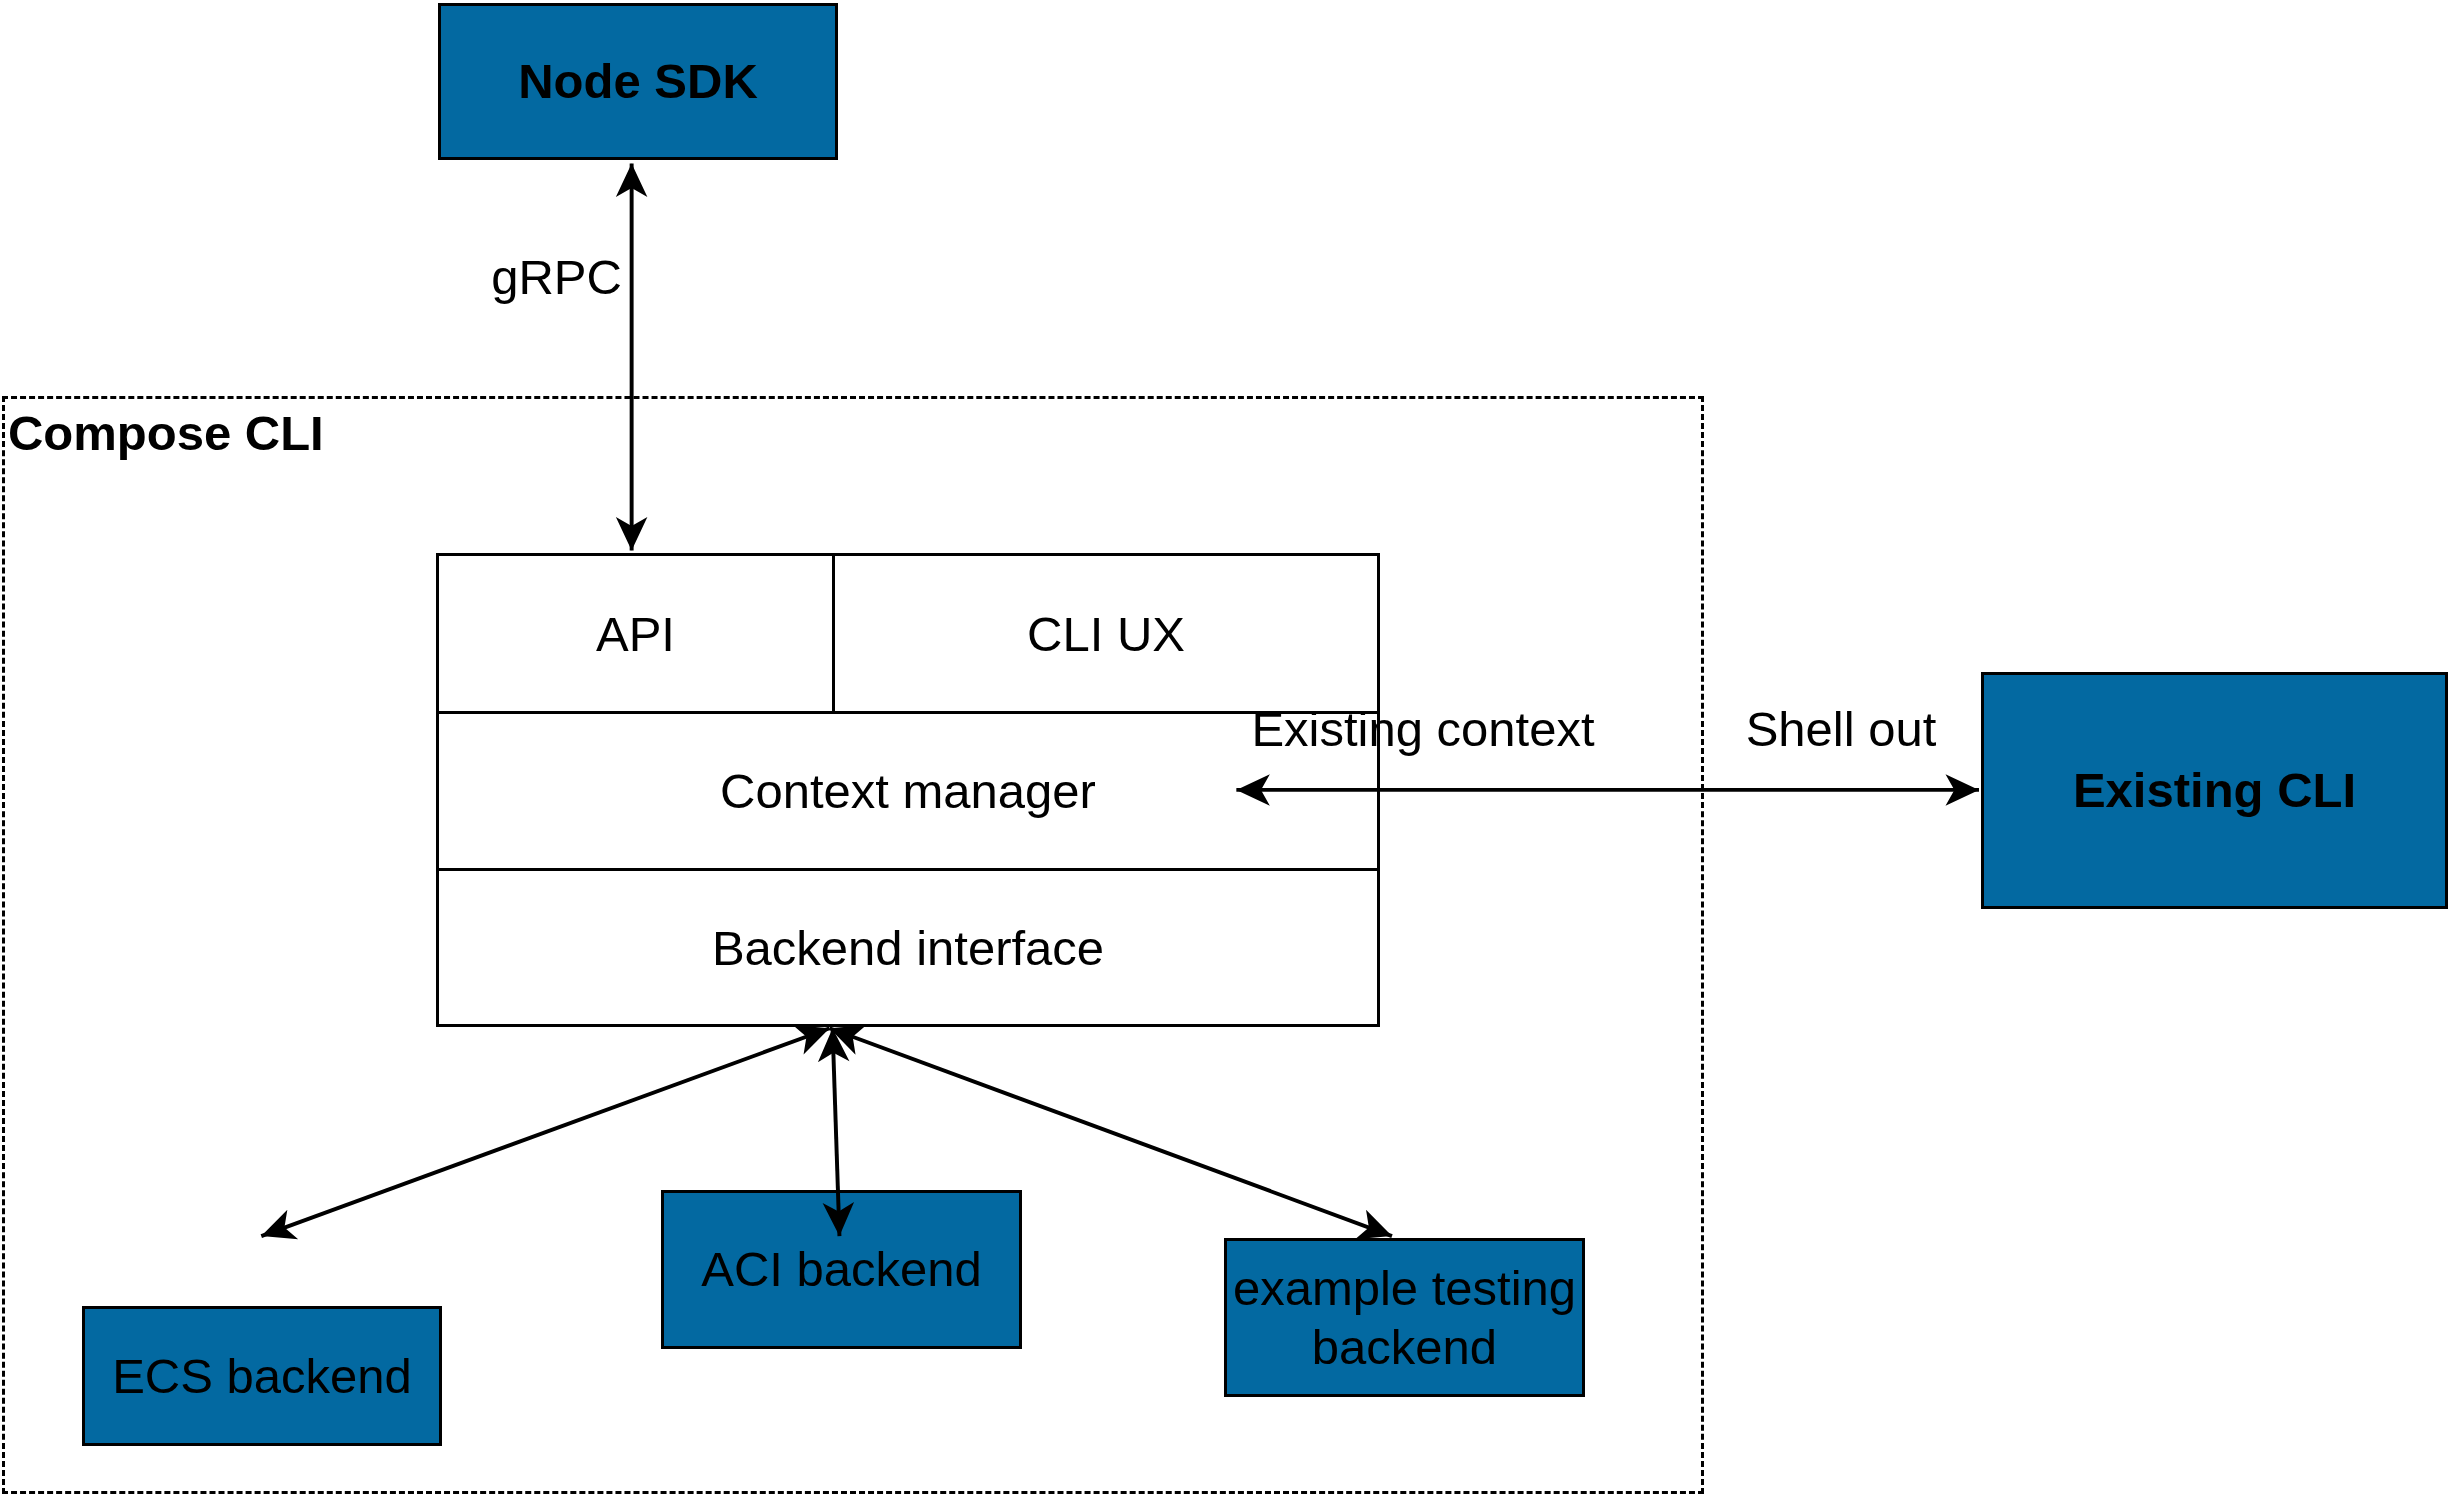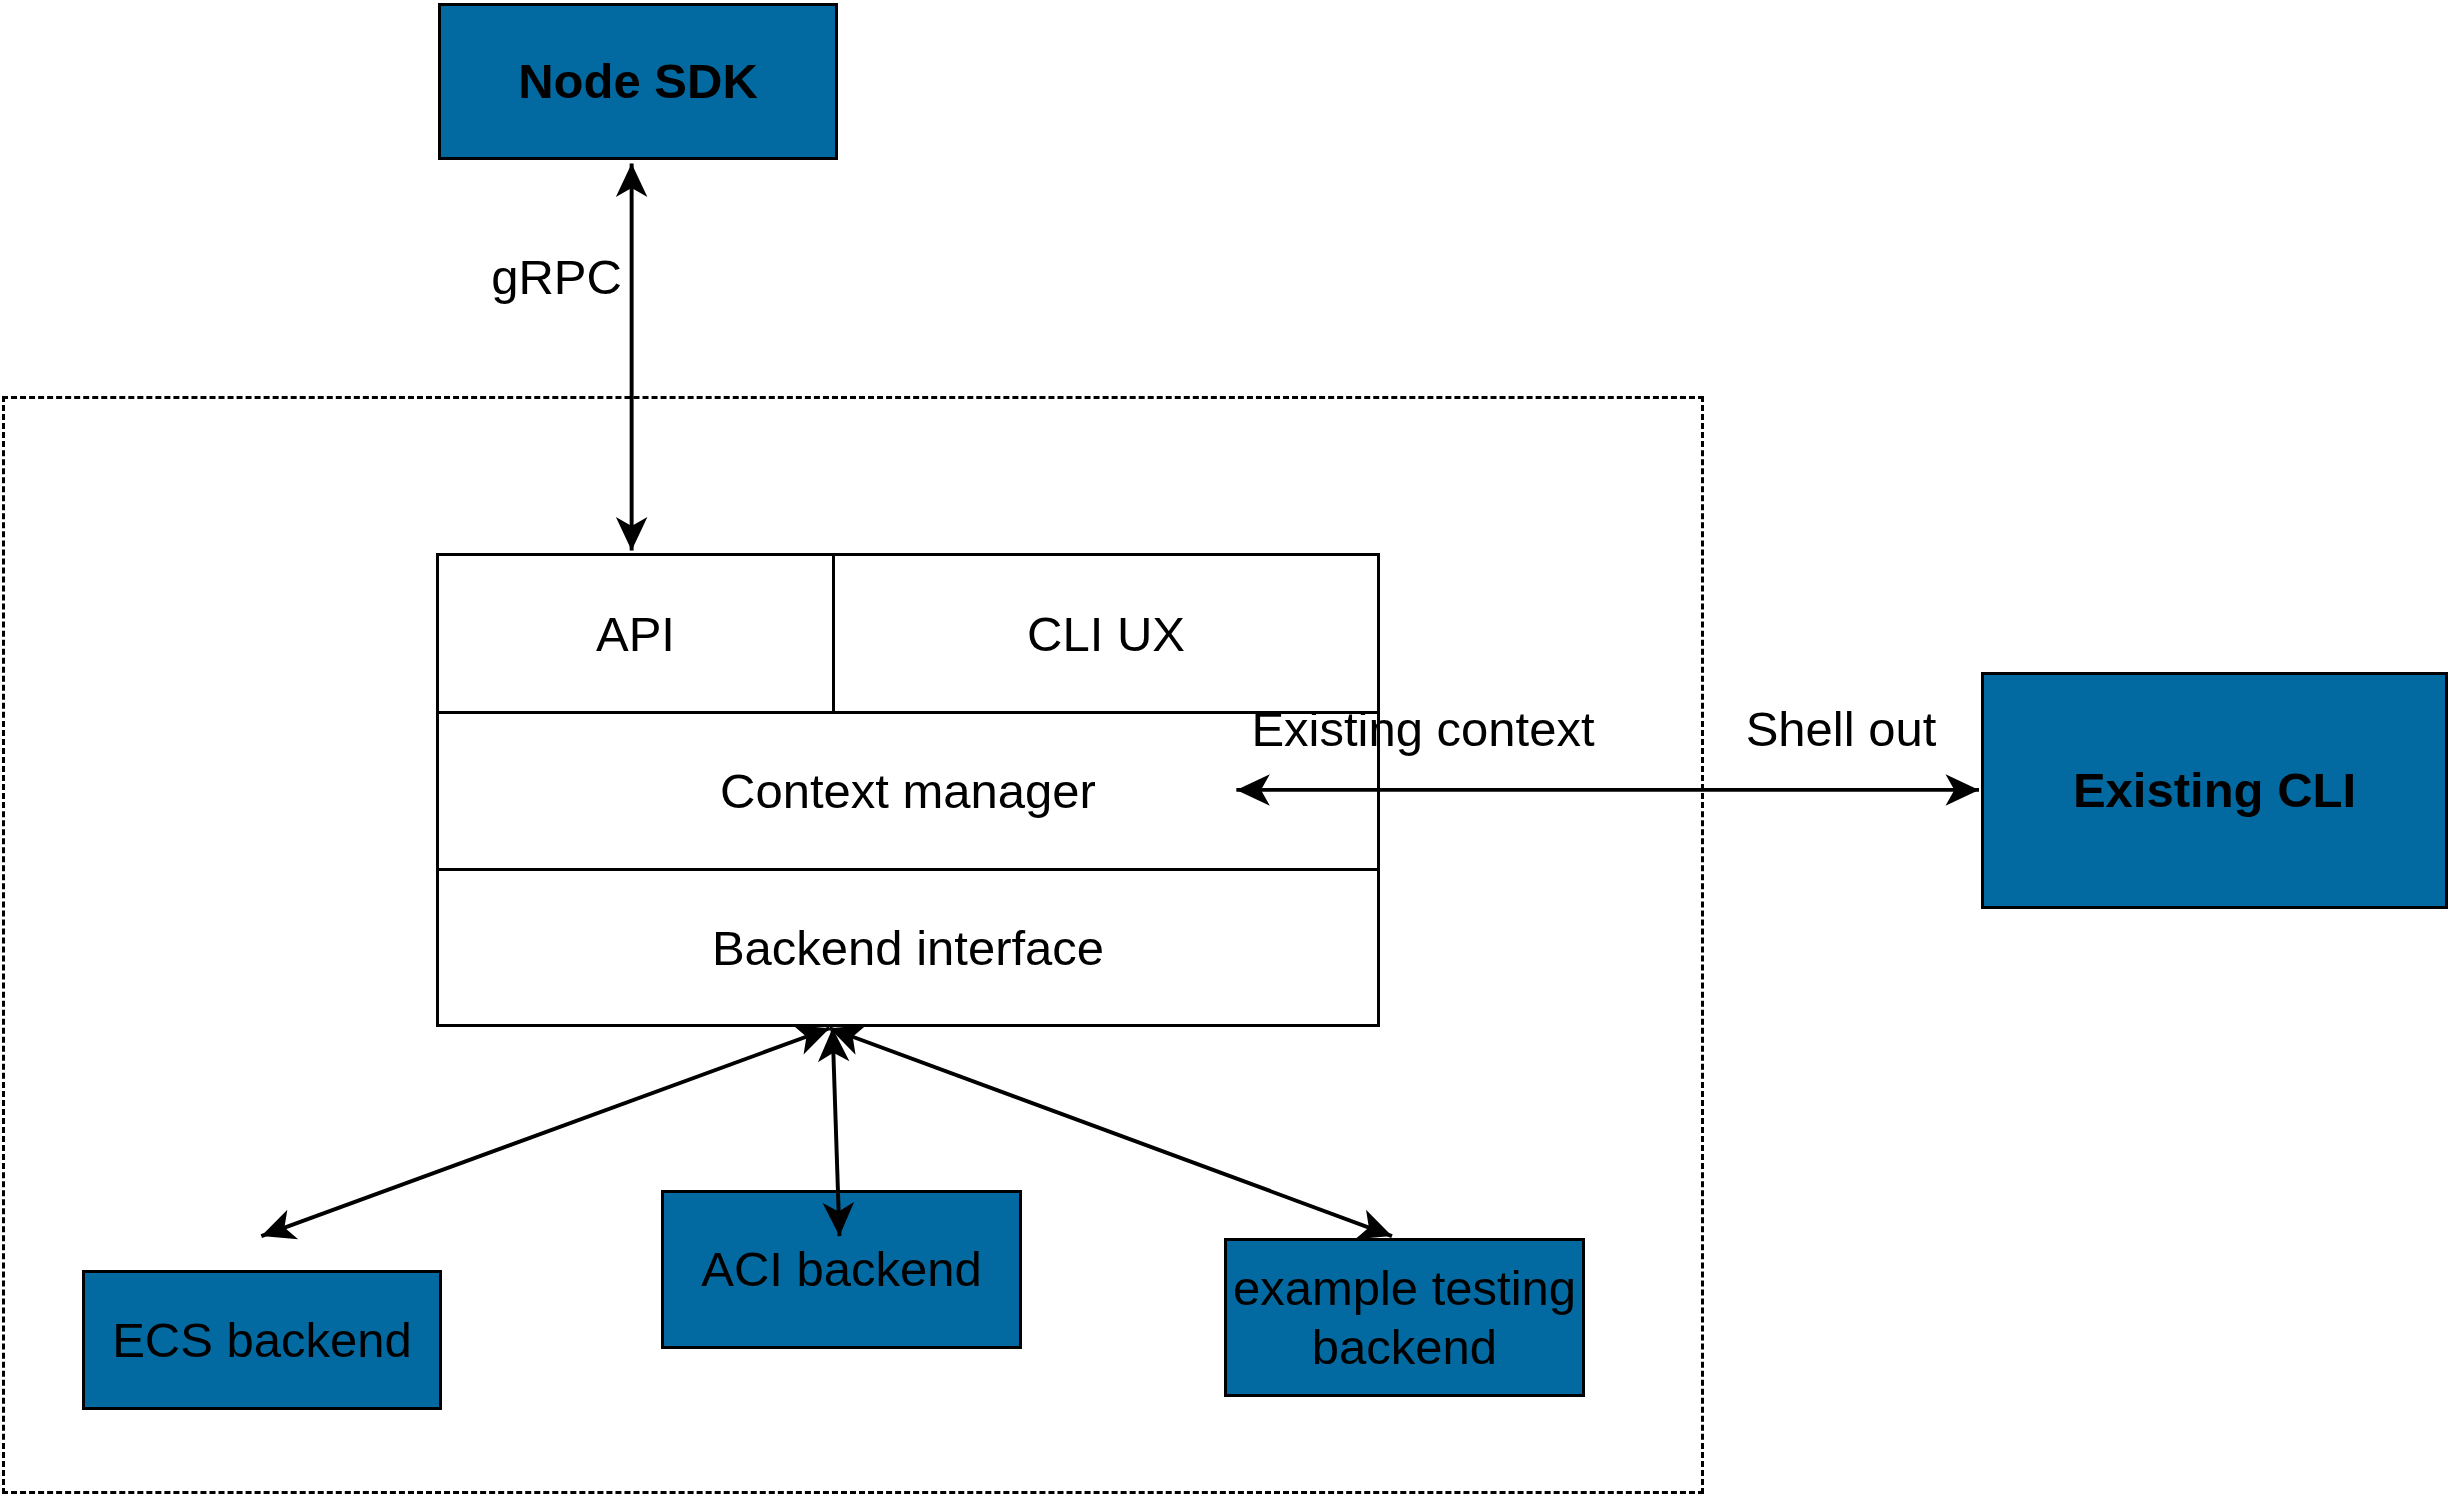--- a/index.html
+++ b/index.html
@@ -90,21 +90,21 @@
     flex: 1;
     display: flex;
     align-items: center;
     justify-content: center;
     font-size: 49px;
   }
 
   
   .node-sdk      { left: 438px;  top: 3px;    width: 400px; height: 157px; }
   .existing-cli  { left: 1981px; top: 672px;  width: 467px; height: 237px; }
-  .ecs-backend   { left: 82px;   top: 1270px; width: 360px; height: 140px; }
+  .ecs-backend   { left: 82px;   top: 1306px; width: 360px; height: 140px; }
   .aci-backend   { left: 661px;  top: 1190px; width: 361px; height: 159px; }
   .example-backend { left: 1224px; top: 1238px; width: 361px; height: 159px; padding: 7px 2px; }
 
   
   .edge-label {
     position: absolute;
     font-size: 49px;
     line-height: 51px;
     text-align: center;
     white-space: nowrap;
@@ -120,20 +120,21 @@
     width: 2455px; height: 1501px;
     pointer-events: none;
   }
 </style>
 </head>
 <body>
 
 <div class="canvas">
 
   <div class="group"></div>
+  <div class="group-label">Compose CLI</div>
 
   <div class="box bold node-sdk">
     <span>Node SDK</span>
   </div>
 
   <div class="stack">
     <div class="stack-row-top">
       <div class="cell cell-api">
         <span>API</span>
       </div>

